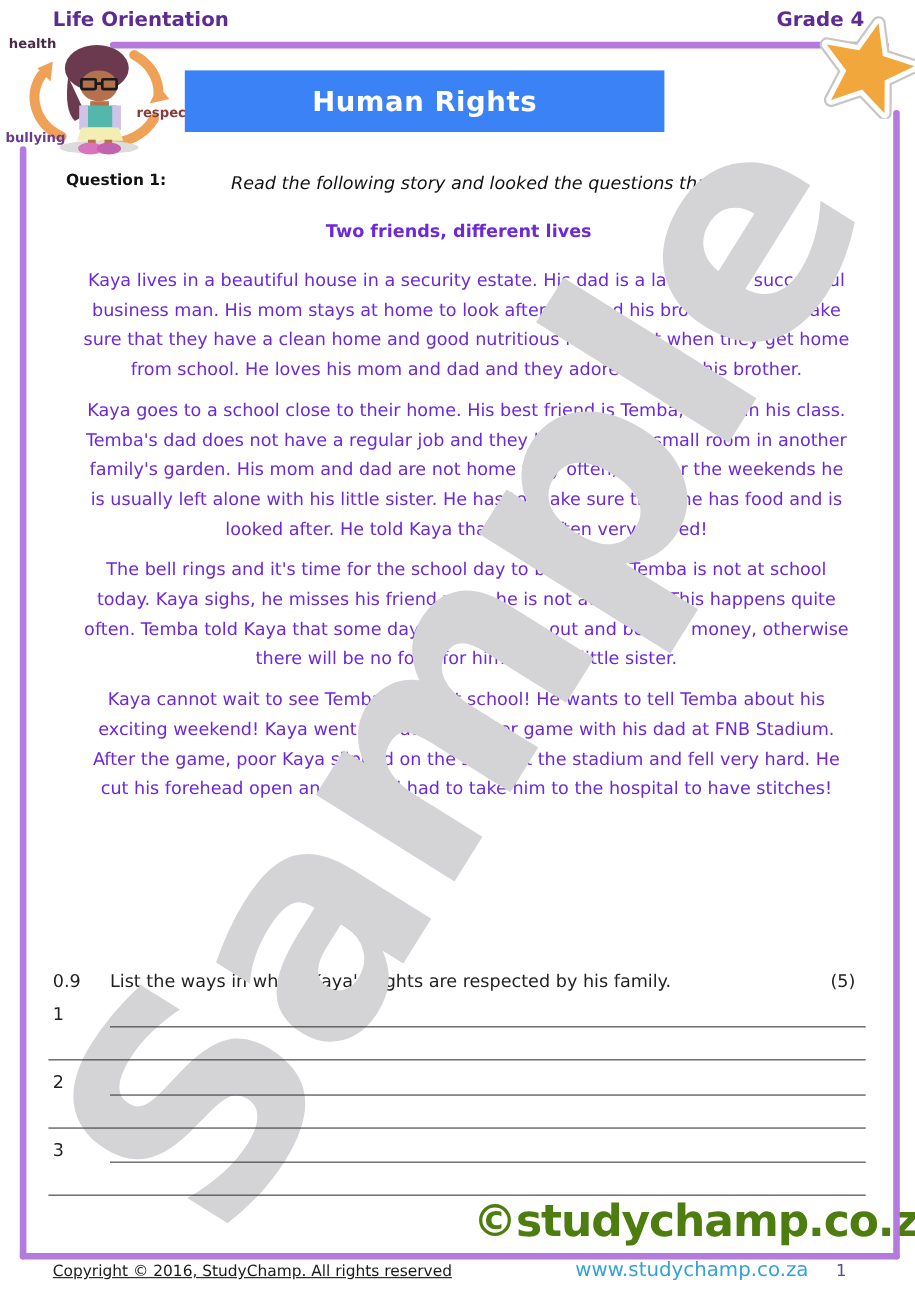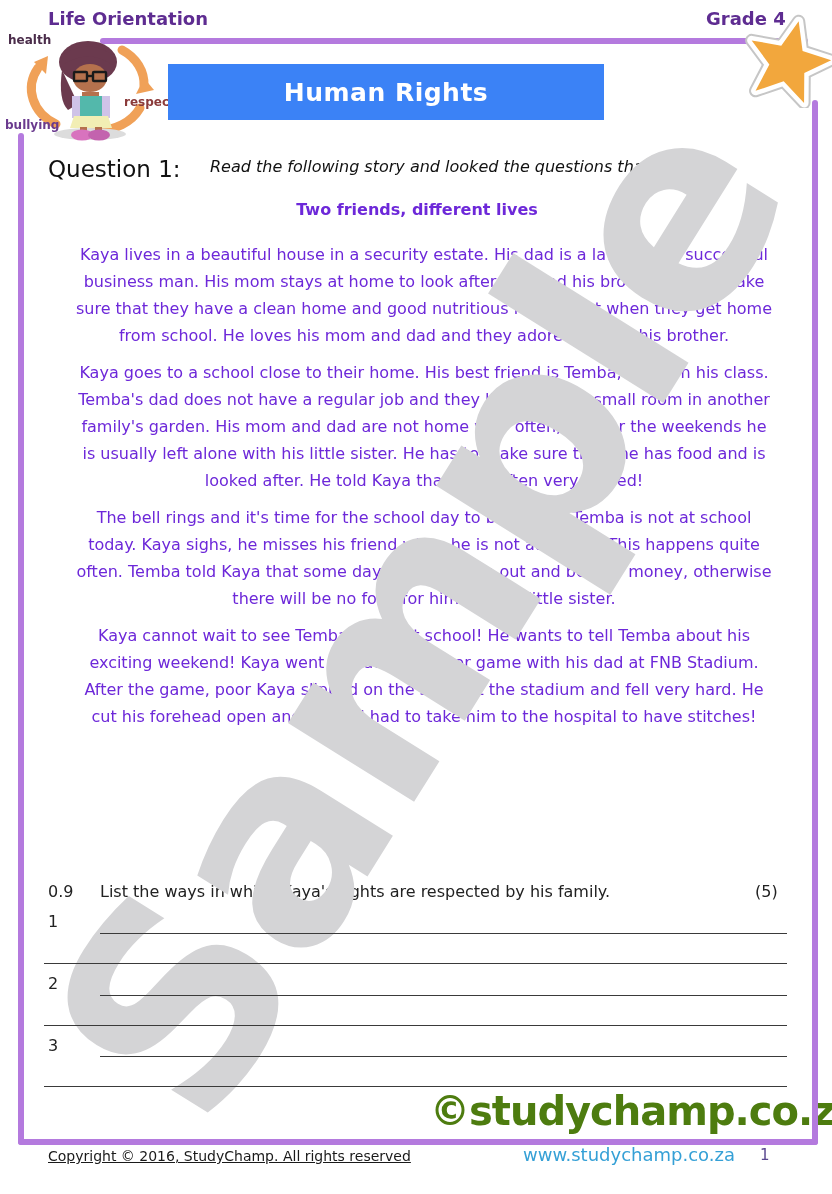--- a/index.html
+++ b/index.html
@@ -18,21 +18,21 @@
   #border-left{left:18px;top:133px;width:6px;height:1012px;}
   #border-right{left:812px;top:100px;width:6px;height:1045px;}
   #border-bottom{left:18px;top:1139px;width:800px;height:6px;}
 
   
   #banner{left:168px;top:64px;width:436px;height:56px;background:#3b82f6;
           z-index:5;display:flex;align-items:center;justify-content:center;}
   #banner span{color:#ffffff;font-weight:bold;font-size:25px;letter-spacing:.5px;}
 
   
-  #q1-label{left:48px;top:156px;font-size:23px;font-weight:normal;color:#111;z-index:1;}
+  #q1-label{left:60px;top:156px;font-size:14px;font-weight:bold;color:#111;z-index:1;}
   #q1-instruction{left:210px;top:157px;font-size:16px;font-style:italic;color:#111;z-index:1;}
 
   
   #story{left:60px;top:200px;width:714px;text-align:center;z-index:1;color:#6d28d9;}
   #story .title{font-weight:bold;font-size:16px;margin:0 0 22px 0;}
   #story p{font-size:16px;line-height:27px;margin:0 0 10px 14px;}
 
   
   #q11-num{left:48px;top:882px;font-size:16px;color:#222;z-index:1;}
   #q11-text{left:100px;top:882px;font-size:16px;color:#222;z-index:1;text-align:right;}

